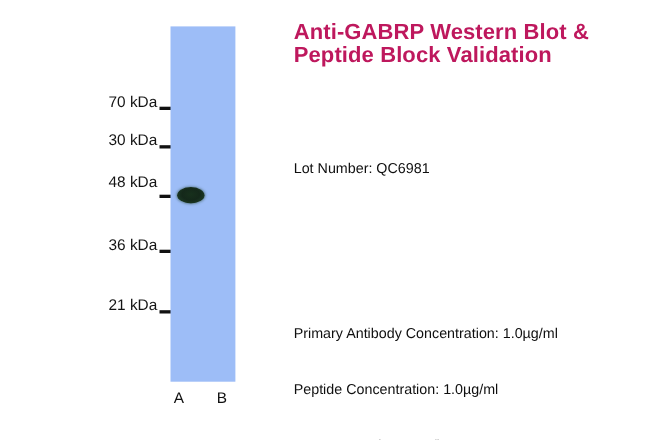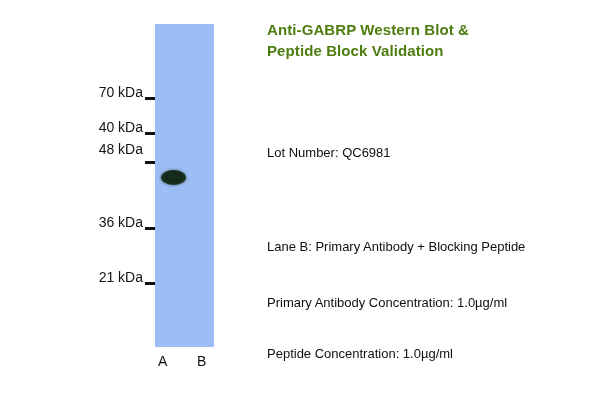--- a/index.html
+++ b/index.html
@@ -15,23 +15,23 @@
     font-family: "Liberation Sans", sans-serif;
     overflow: hidden;
   }
 
   
   .title {
     position: absolute;
     left: 267px;
     top: 19px;
     width: 320px;
-    font-size: 15px;
+    font-size: 20px;
     font-weight: bold;
-    color: #4d7c0f;
+    color: #be185d;
     line-height: 21px;
     letter-spacing: 0.1px;
   }
   .title-line { display: block; white-space: pre; }
 
   
   .ladder { position: absolute; left: 0; top: 0; width: 169px; height: 400px; }
   .marker {
     position: absolute;
     right: 3px;
@@ -117,24 +117,24 @@
     <span class="title-line">Anti-GABRP Western Blot &amp;</span>
     <span class="title-line">Peptide Block Validation</span>
   </div>
 
   <div class="ladder">
     <div class="marker" style="top:83px;">
       <span class="marker-label">70 kDa</span>
       <span class="marker-tick"></span>
     </div>
     <div class="marker" style="top:118px;">
-      <span class="marker-label">40 kDa</span>
+      <span class="marker-label">30 kDa</span>
       <span class="marker-tick"></span>
     </div>
-    <div class="marker" style="top:140px;align-items:flex-end;">
+    <div class="marker" style="top:156px;align-items:flex-end;">
       <span class="marker-label">48 kDa</span>
       <span class="marker-tick"></span>
     </div>
     <div class="marker" style="top:201px;margin-top:12px;">
       <span class="marker-label">36 kDa</span>
       <span class="marker-tick"></span>
     </div>
     <div class="marker" style="top:268px;">
       <span class="marker-label">21 kDa</span>
       <span class="marker-tick"></span>
@@ -148,21 +148,20 @@
   <div class="lane-labels">
     <span class="lane-label lane-a">A</span>
     <span class="lane-label lane-b">B</span>
   </div>
 
   <div class="info-block" id="block-sample">
     <span class="info-line">Lot Number: QC6981</span>
   </div>
 
   <div class="info-block" id="block-lanes">
-    <span class="info-line">Lane B: Primary Antibody + Blocking Peptide</span>
   </div>
 
   <div class="info-block" id="block-params">
     <span class="info-line">Primary Antibody Concentration: 1.0µg/ml</span>
     <span class="info-line">Peptide Concentration: 1.0µg/ml</span>
     <span class="info-line">Lysate Quantity: 25µg/lane</span>
     
   </div>
 
 </div>

